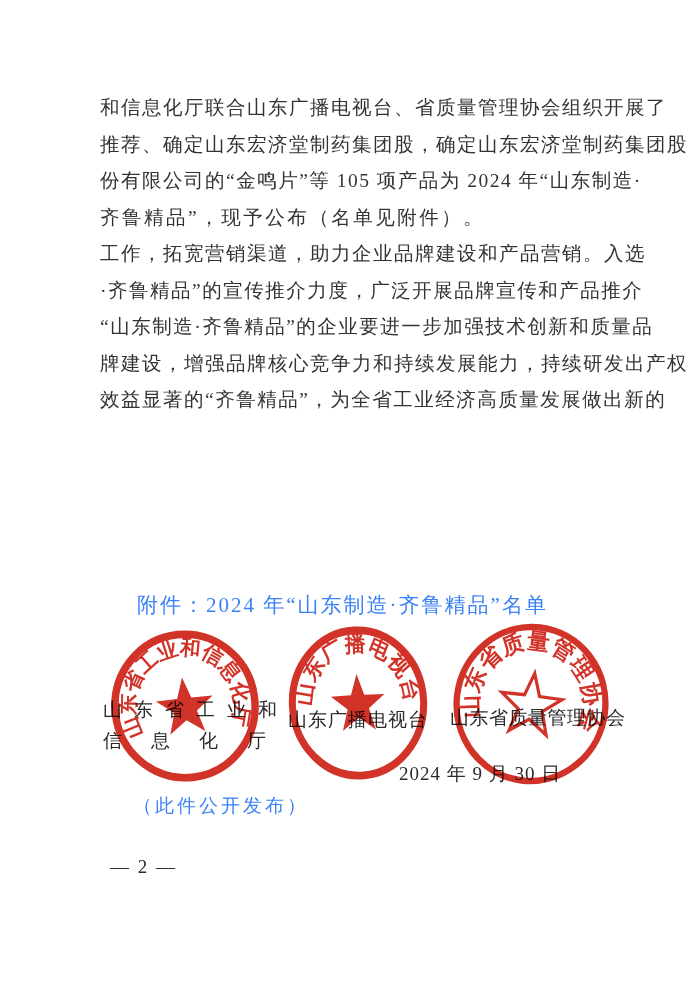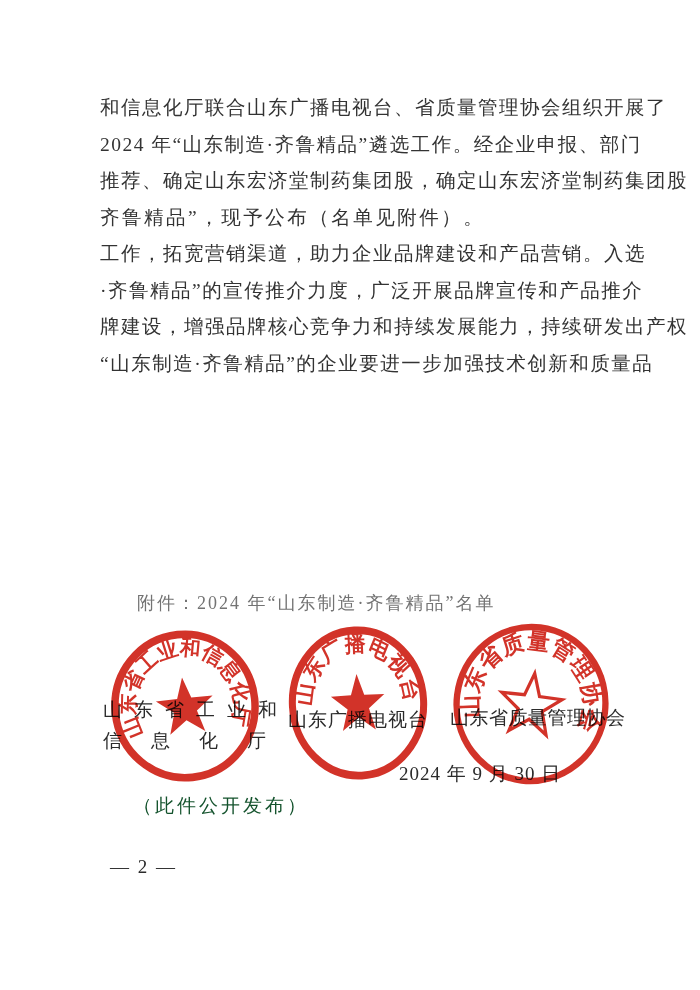--- a/index.html
+++ b/index.html
@@ -15,32 +15,32 @@
   }
   .line {
     height:36.5px; line-height:36.5px; font-size:19.5px;
     text-align:justify; text-align-last:justify; text-justify:inter-character;
     letter-spacing:1.5px; white-space:nowrap; overflow:visible;
   }
   .line.last { text-align-last:left; letter-spacing:2.5px; }
   .line.indent { text-indent:40px; }
   .attachment {
     position:absolute; left:100px; top:591px; width:518px;
-    font-size:18px; letter-spacing:2px; color:#737373; text-indent:37px;
+    font-size:21px; letter-spacing:2px; color:#3b82f6; text-indent:37px;
     white-space:nowrap;
   }
   
   .sig { position:absolute; color:#2b2b2b; white-space:nowrap; }
   .sig-org1 { left:103px; top:694px; font-size:19px; line-height:31px; }
   .sig-org1 .l1 { letter-spacing:12px; display:block; }
   .sig-org1 .l2 { letter-spacing:29px; display:block; }
   .sig-org2 { left:288px; top:707px; font-size:19px; letter-spacing:1px; }
   .sig-org3 { left:450px; top:705px; font-size:19px; letter-spacing:0.5px; }
   .sig-date { left:399px; top:761px; font-size:19px; letter-spacing:1px; }
-  .publish-note { position:absolute; left:133px; top:793px; font-size:19px; letter-spacing:3px; color:#14532d; white-space:nowrap; }
+  .publish-note { position:absolute; left:133px; top:793px; font-size:19px; letter-spacing:3px; color:#3b82f6; white-space:nowrap; }
   .page-number { position:absolute; left:110px; top:856px; font-size:19px; letter-spacing:2px; color:#2b2b2b; white-space:nowrap; }
   
   .seal {
     position:absolute; mix-blend-mode:multiply; opacity:.93;
   }
   .seal svg { display:block; width:100%; height:100%; }
   .seal-1 { left:105px; top:624px; width:160px; height:164px; transform:rotate(-6deg); }
   .seal-2 { left:283px; top:620px; width:150px; height:166px; transform:rotate(-3deg); }
   .seal-3 { left:446px; top:616px; width:170px; height:176px; transform:rotate(7deg); }
   .seal text {
@@ -48,27 +48,28 @@
     font-weight:bold; fill:#cf2318;
   }
 </style>
 </head>
 <body>
 
 <div id="doc">
 
   <div class="bodytext">
     <div class="line">和信息化厅联合山东广播电视台、省质量管理协会组织开展了</div>
-    <div class="line">2024 年“山东制造·齐鲁精品”遴选工作。经企业申报、部门</div>
     <div class="line">推荐、确定山东宏济堂制药集团股，确定山东宏济堂制药集团股</div>
+    <div class="line">份有限公司的“金鸣片”等 105 项产品为 2024 年“山东制造·</div>
     <div class="line last">齐鲁精品”，现予公布（名单见附件）。</div>
     <div class="line">工作，拓宽营销渠道，助力企业品牌建设和产品营销。入选</div>
     <div class="line">·齐鲁精品”的宣传推介力度，广泛开展品牌宣传和产品推介</div>
+    <div class="line">“山东制造·齐鲁精品”的企业要进一步加强技术创新和质量品</div>
     <div class="line">牌建设，增强品牌核心竞争力和持续发展能力，持续研发出产权</div>
-    <div class="line">“山东制造·齐鲁精品”的企业要进一步加强技术创新和质量品</div>
+    <div class="line">效益显著的“齐鲁精品”，为全省工业经济高质量发展做出新的</div>
   </div>
 
   <div class="attachment">附件：2024 年“山东制造·齐鲁精品”名单</div>
 
   <div class="sig sig-org1">
     <span class="l1">山东省工业和</span>
     <span class="l2">信息化厅</span>
   </div>
   <div class="sig sig-org2">山东广播电视台</div>
   <div class="sig sig-org3">山东省质量管理协会</div>

